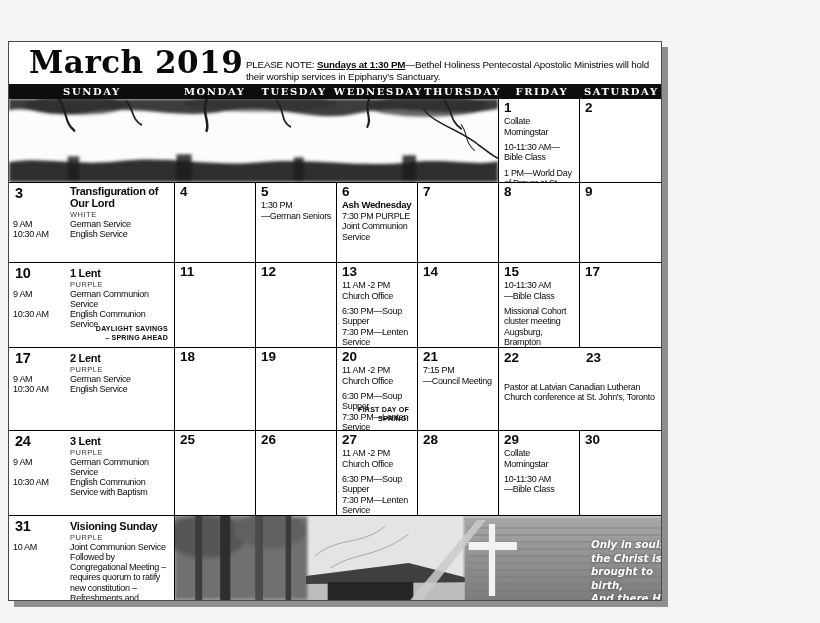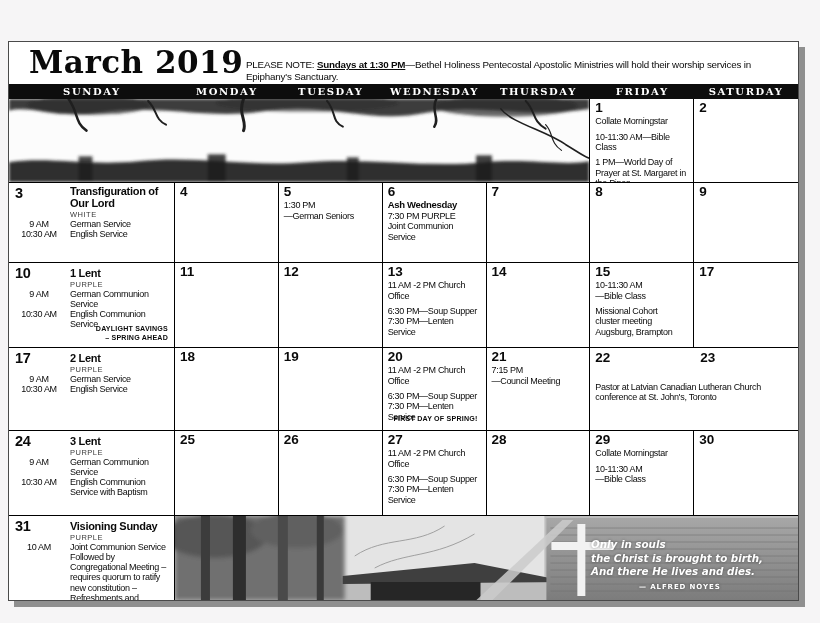--- a/index.html
+++ b/index.html
@@ -1,21 +1,21 @@
 <!DOCTYPE html>
 <html><head>
 <meta charset="utf-8">
 <style>
   html,body{margin:0;padding:0;}
   body{
     width:820px;height:623px;position:relative;overflow:hidden;
     background:#f6f5f6;font-family:"Liberation Sans",sans-serif;color:#0a0a0a;
   }
   .sheet{
-    position:absolute;left:8px;top:41px;width:791px;height:560px;
+    position:absolute;left:8px;top:41px;width:654px;height:560px;
     background:#7f1d1d;border:1px solid #4a4a4a;box-shadow:6px 6px 0 0 #8f8f8f;
     box-sizing:border-box;overflow:hidden;
   }
   
   .titlebar{position:relative;height:42px;background:#fff;}
   .cal-title{
     margin:0;position:absolute;left:20px;top:2px;
     font-family:"DejaVu Serif",serif;font-weight:bold;font-size:31px;letter-spacing:.5px;
   }
   .note{position:absolute;left:237px;right:8px;top:17px;margin:0;font-size:9.8px;line-height:1.2;letter-spacing:-0.2px;}
@@ -48,21 +48,21 @@
   }
   .cell-footer.center{left:4px;right:8px;bottom:6px;text-align:right;margin-top:16px;}
   
   .sun{
     display:grid;grid-template-columns:52px 1fr;column-gap:5px;
     padding:2px 2px 0 4px;font-size:9px;line-height:1.13;letter-spacing:-0.3px;
   }
   .s-num{grid-column:1;font-weight:bold;font-size:14.5px;line-height:1;padding:1px 0 0 2px;}
   .s-title{grid-column:2;font-weight:bold;font-size:11px;align-self:end;padding-bottom:1px;}
   .s-color{grid-column:2;font-size:7.5px;letter-spacing:.5px;color:#3a3a3a;}
-  .s-time{grid-column:1;text-align:center;white-space:nowrap;}
+  .s-time{grid-column:1;text-align:left;white-space:nowrap;}
   .s-text{grid-column:2;}
   
   .m-num1{position:absolute;left:5px;top:2px;font-weight:bold;font-size:13.5px;}
   .m-num2{position:absolute;left:calc(50% + 6px);top:2px;font-weight:bold;font-size:13.5px;}
   .m-text{margin-top:34px;padding:0 4px 0 5px;font-size:9px;line-height:1.15;letter-spacing:-0.3px;}
   
   .photo-cell{padding:0;}
   .photo-cell svg{position:absolute;inset:0;width:100%;height:100%;display:block;}
   .quote-band{
     position:absolute;left:0;right:0;top:33px;text-align:center;

